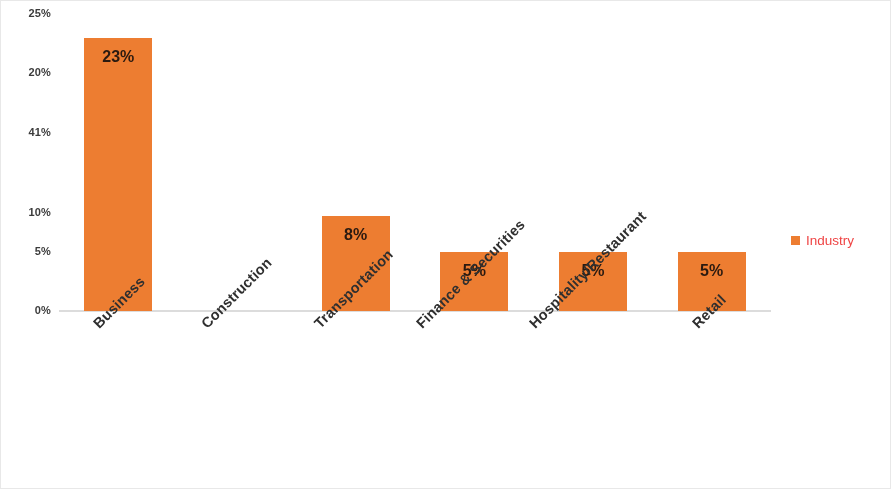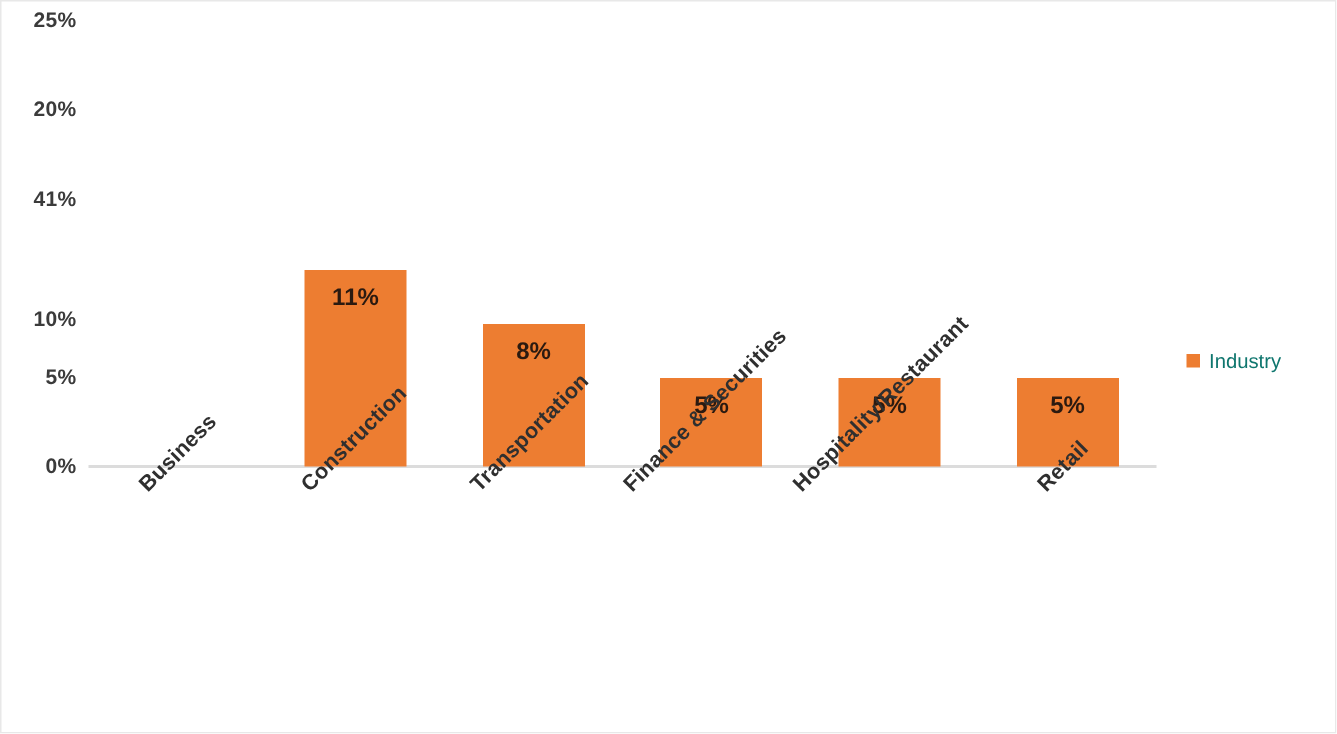--- a/index.html
+++ b/index.html
@@ -24,21 +24,21 @@
   .y-axis {
     position: absolute;
     left: 0px;
     top: 0px;
     width: 58px;
     height: 320px;
   }
   .y-tick-label {
     position: absolute;
     right: 8px;
-    font-size: 14px;
+    font-size: 11px;
     font-weight: bold;
     color: #3b3b3b;
     letter-spacing: 0.2px;
     white-space: nowrap;
     transform: translateY(-50%);
   }
 
   
   .plot-area {
     position: absolute;
@@ -111,44 +111,44 @@
     gap: 6px;
   }
   .legend-swatch {
     width: 9px;
     height: 9px;
     background: #ed7d31;
     flex: 0 0 auto;
   }
   .legend-label {
     font-size: 13.5px;
-    color: #0f766e;
+    color: #ef4444;
     white-space: nowrap;
   }
 </style>
 </head>
 <body>
 
 <div class="chart-frame">
 
   <div class="y-axis">
       <div class="y-tick-label" style="top: 12px; color: rgb(59, 59, 59);">25%</div>
       <div class="y-tick-label" style="top: 71.4px; color: rgb(59, 59, 59); margin-left: 24px;">20%</div>
       <div class="y-tick-label" style="top: 130.8px; color: rgb(59, 59, 59);">41%</div>
       <div class="y-tick-label" style="top: 175px; color: rgb(59, 59, 59); margin-top: 36px;">10%</div>
       <div class="y-tick-label" style="top: 249.6px; color: rgb(59, 59, 59);">5%</div>
       <div class="y-tick-label" style="top: 309px; color: rgb(59, 59, 59);">0%</div>
     </div>
 
   <div class="axis-line"></div>
 
   <div class="plot-area">
-      <div class="bar-slot" style="left: 16.6667%; width: 16.6667%;">
-        <div class="bar" style="height: 130.68px; background: rgb(237, 125, 49);">
-          <span class="bar-label" style="color: rgb(43, 26, 16);">11%</span>
+      <div class="bar-slot" style="left: 0%; width: 16.6667%;">
+        <div class="bar" style="height: 273.24px; background: rgb(237, 125, 49);">
+          <span class="bar-label" style="color: rgb(43, 26, 16);">23%</span>
         </div>
       </div>
       <div class="bar-slot" style="left: 33.3333%; width: 16.6667%;">
         <div class="bar" style="height: 95.04px; background: rgb(237, 125, 49);">
           <span class="bar-label" style="color: rgb(43, 26, 16);">8%</span>
         </div>
       </div>
       <div class="bar-slot" style="left: 50%; width: 16.6667%;">
         <div class="bar" style="height: 59.4px; background: rgb(237, 125, 49);">
           <span class="bar-label" style="color: rgb(43, 26, 16);">5%</span>

